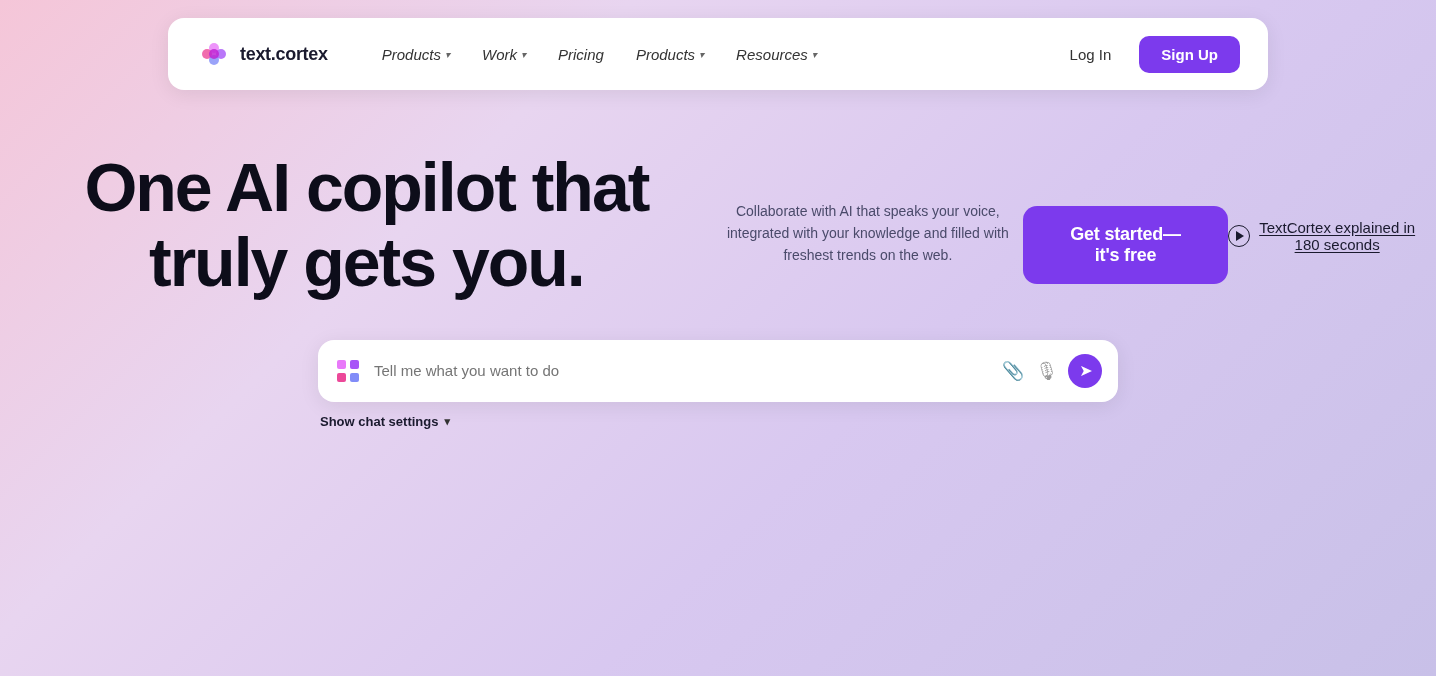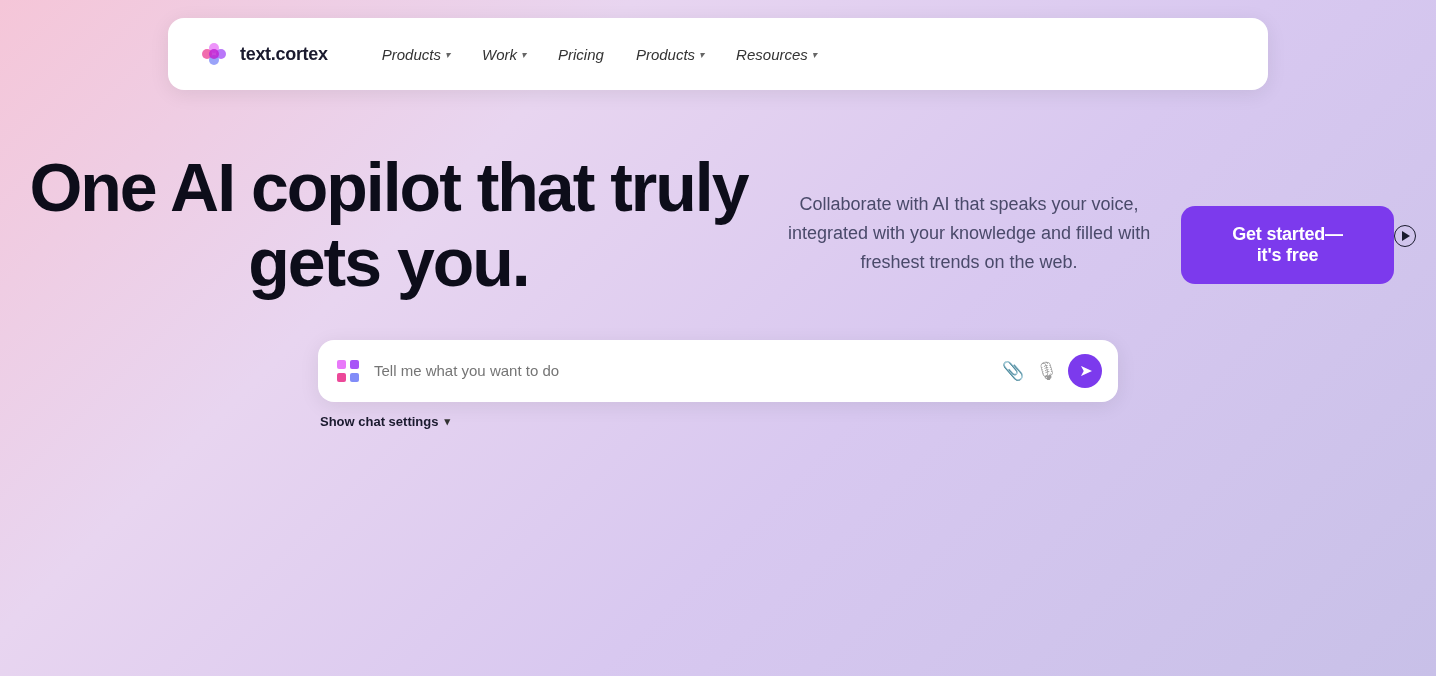--- a/index.html
+++ b/index.html
@@ -117,21 +117,21 @@
       font-size: 68px;
       font-weight: 800;
       color: #0d0d1a;
       line-height: 1.1;
       letter-spacing: -2px;
       max-width: 900px;
     }
 
     .hero-subtitle {
       margin-top: 17px;
-      font-size: 18px;
+      font-size: 14px;
       color: #4a4a6a;
       line-height: 1.6;
       max-width: 540px;
       text-align: center;
     }
 
     .cta-button {
       margin-top: 40px;
       background: #7c3aed;
       color: #fff;
@@ -289,34 +289,39 @@
     <div class="nav-item">
       <span>Products</span>
       <span class="nav-chevron">▾</span>
     </div>
     <div class="nav-item">
       <span>Resources</span>
       <span class="nav-chevron">▾</span>
     </div>
   </div>
 
+  <div class="nav-right">
+    <div class="login-btn">Log In</div>
+    <button class="signup-btn">Sign Up</button>
+  </div>
 </nav>
 
 <section class="hero">
   <h1 class="hero-title">One AI copilot that truly gets you.</h1>
   <p class="hero-subtitle">
     <span>Collaborate with AI that speaks your voice,</span><br>
     <span>integrated with your knowledge and filled with freshest trends on the web.</span>
   </p>
   <button class="cta-button">Get started—it's free</button>
 
   <div class="video-link">
     <div class="play-icon">
       <div class="play-triangle"></div>
     </div>
+    <span>TextCortex explained in 180 seconds</span>
   </div>
 </section>
 
 <div class="chat-section">
   <div class="chat-bar">
 
     <svg class="chat-grid-icon" viewBox="0 0 28 28" fill="none" xmlns="http://www.w3.org/2000/svg">
       <rect x="3" y="3" width="9" height="9" rx="2" fill="#e879f9"></rect>
       <rect x="16" y="3" width="9" height="9" rx="2" fill="#a855f7"></rect>
       <rect x="3" y="16" width="9" height="9" rx="2" fill="#ec4899"></rect>

